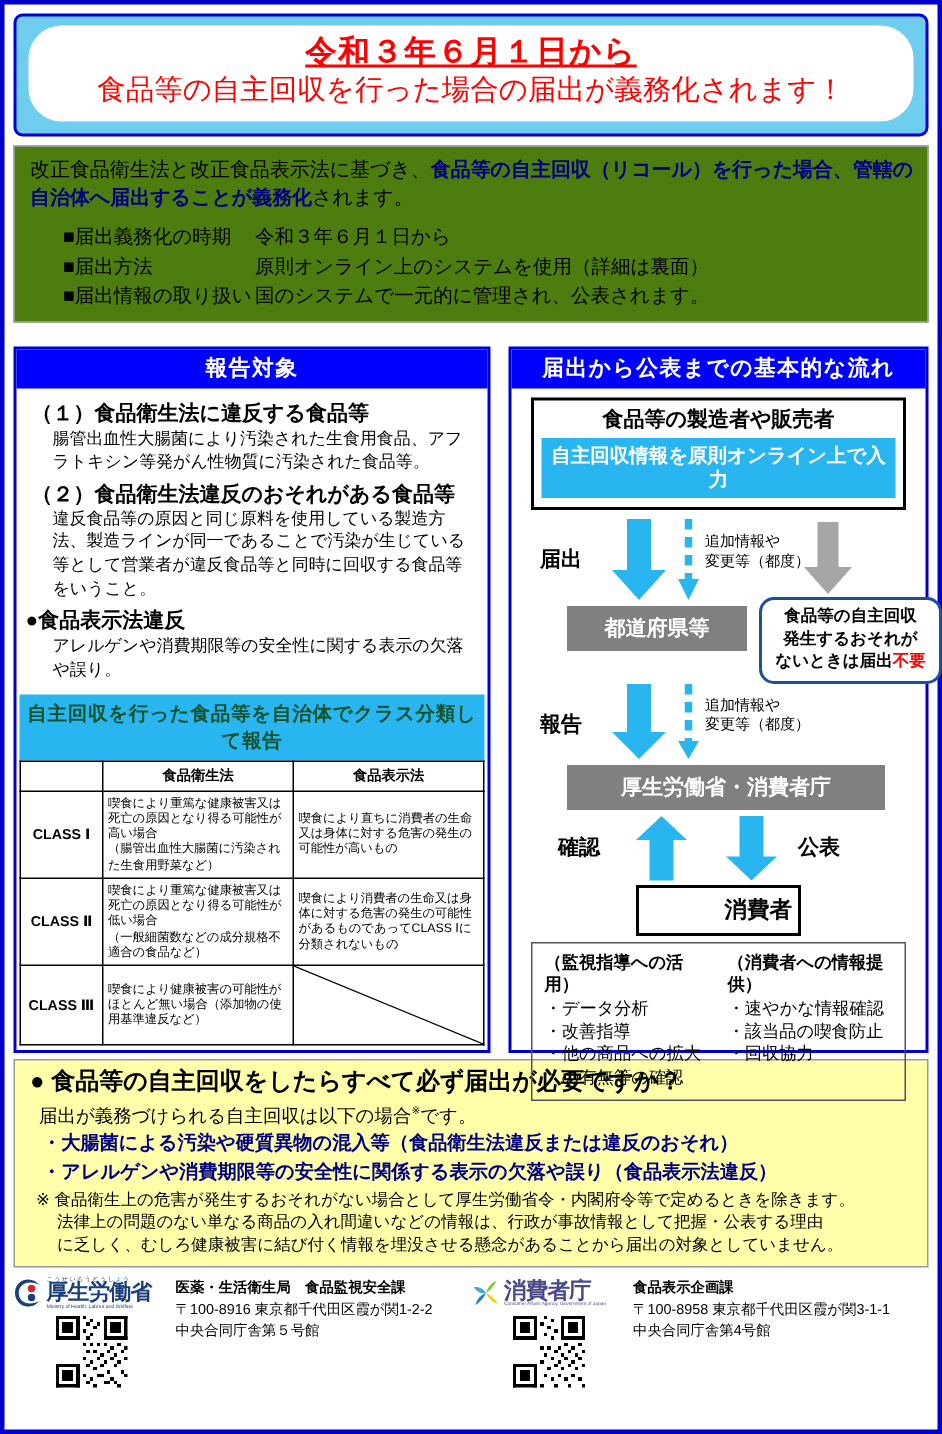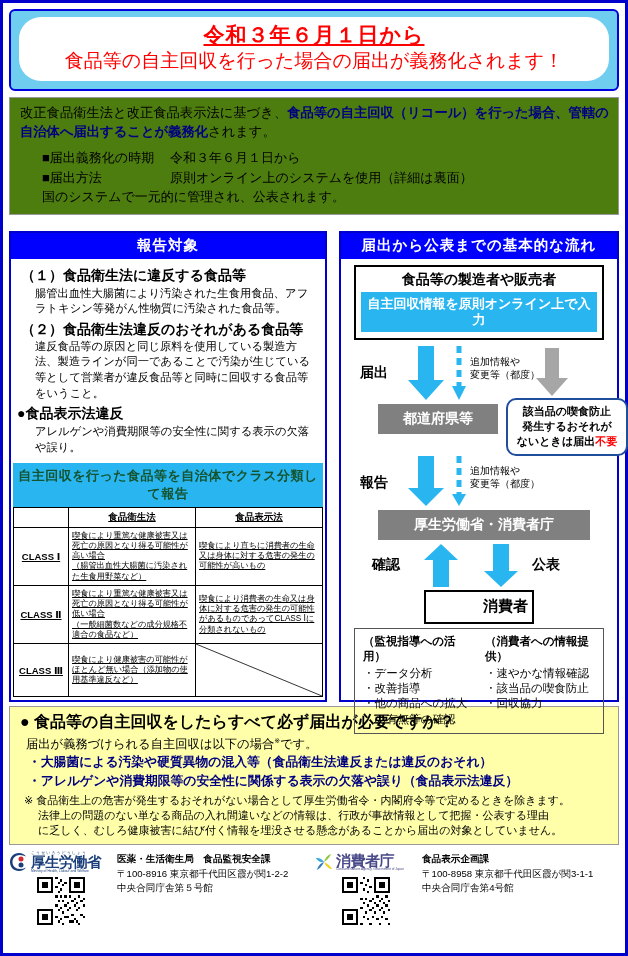--- a/index.html
+++ b/index.html
@@ -55,21 +55,21 @@
   }
   .col-body{padding:4px 6px 4px 6px;}
   .bullet-h{font-size:14px;font-weight:bold;color:#000;margin:2px 0 2px 0;line-height:1.3;}
   .sub-h{font-size:14px;font-weight:bold;color:#000;margin:3px 0 1px 4px;line-height:1.3;}
   .body-t{font-size:11.3px;color:#000;line-height:1.38;margin:0 0 3px 18px;}
   
   .tbl-title{
     background:#29b6f0;color:#14532d;font-weight:bold;text-align:center;
     font-size:13px;padding:4px 0 4px 0;letter-spacing:0.5px;
   }
-  table.cls{border-collapse:collapse;width:100%;table-layout:fixed;text-decoration:underline;}
+  table.cls{border-collapse:collapse;width:100%;table-layout:fixed;}
   table.cls td,table.cls th{border:1px solid #000;padding:3px 3px;vertical-align:middle;}
   table.cls th{font-size:9.5px;font-weight:bold;text-align:center;color:#000;}
   .c-name{width:48px;font-size:9.5px;font-weight:bold;text-align:center;color:#000;}
   .c-txt{font-size:8.2px;line-height:1.25;color:#000;text-align:left;}
   .diag{position:relative;overflow:hidden;}
   .diag svg{position:absolute;inset:0;width:100%;height:100%;}
   
   .flow{position:relative;height:320px;padding:4px 5px 0 5px;}
   .mfg-box{
     border:2px solid #000;margin:2px 8px 0 8px;padding:4px 5px 6px 5px;text-align:center;
@@ -139,20 +139,21 @@
     <div class="intro-list">
       <div class="intro-row">
         <span class="k">■届出義務化の時期</span>
         <span class="v">令和３年６月１日から</span>
       </div>
       <div class="intro-row">
         <span class="k">■届出方法</span>
         <span class="v">原則オンライン上のシステムを使用（詳細は裏面）</span>
       </div>
       <div class="intro-row">
+        <span class="k">■届出情報の取り扱い</span>
         <span class="v">国のシステムで一元的に管理され、公表されます。</span>
       </div>
     </div>
   </div>
 
   <div class="cols">
 
     <div class="col-l">
       <div class="secbar">報告対象</div>
       <div class="col-body">
@@ -221,21 +222,21 @@
           <div class="small-note" style="position:absolute;left:124px;top:13px;white-space:pre-line;">追加情報や
 変更等（都度）</div>
           <svg style="position:absolute;left:188px;top:4px;" width="36" height="52" viewBox="0 0 36 52">
             <path d="M11 2 H25 V32 H34 L18 50 L2 32 H11 Z" fill="#a6a6a6"></path>
           </svg>
         </div>
 
         <div style="position:relative;height:52px;">
           <div class="gray-box" style="position:absolute;left:32px;top:0px;width:112px;">都道府県等</div>
           <div class="round-box" style="position:absolute;left:160px;top:-6px;width:110px;">
-            <span>該当品の喫食防止</span><br>
+            <span>食品等の自主回収</span><br>
             <span>発生するおそれが</span><br>
             <span>ないときは届出</span><span class="red">不要</span>
           </div>
         </div>
 
         <div style="position:relative;height:54px;">
           <span class="lbl" style="position:absolute;left:14px;top:18px;">報告</span>
           <svg style="position:absolute;left:60px;top:0px;" width="40" height="52" viewBox="0 0 40 52">
             <path d="M12 0 H28 V32 H38 L20 50 L2 32 H12 Z" fill="#29b6f0"></path>
           </svg>

